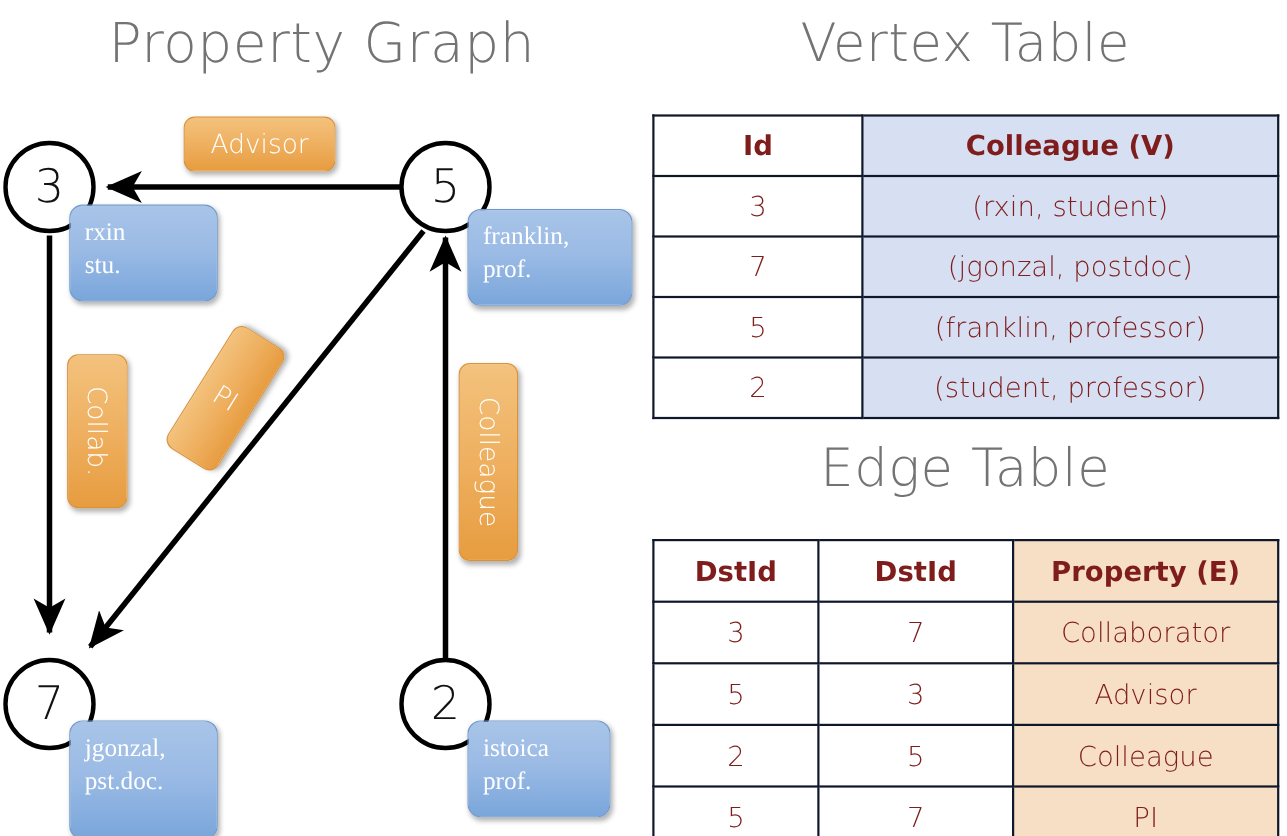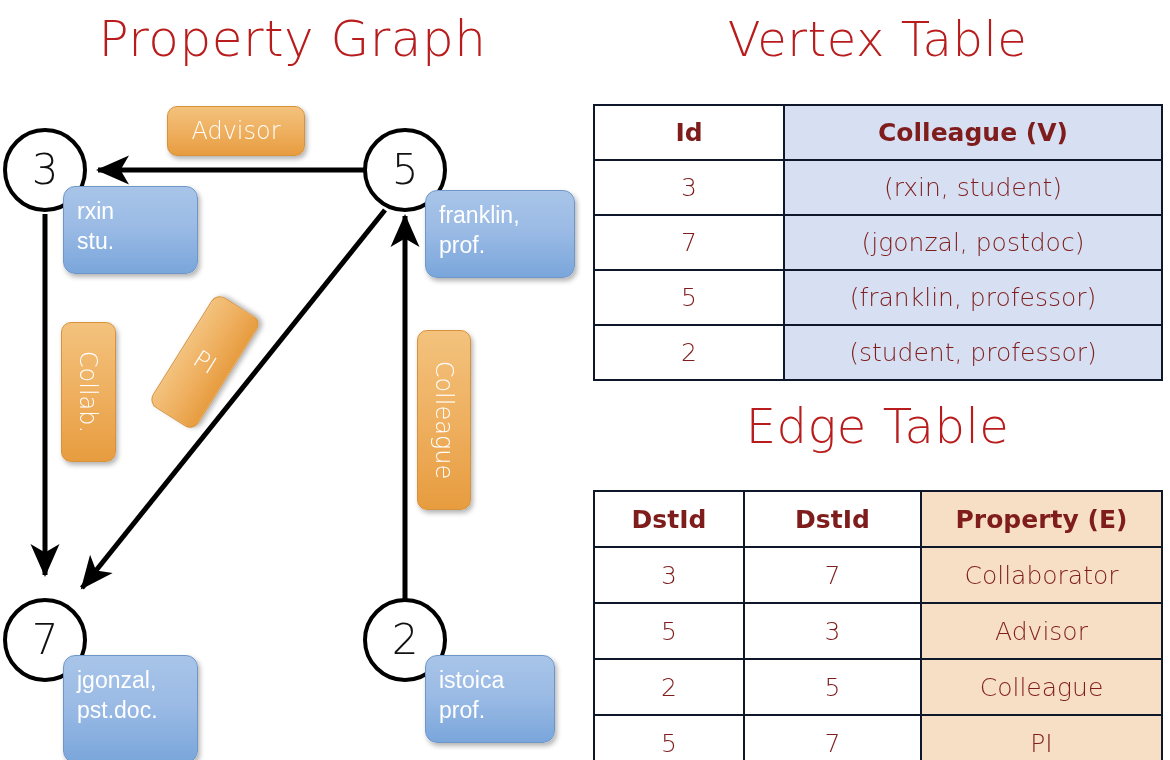--- a/index.html
+++ b/index.html
@@ -15,21 +15,21 @@
     font-family: "Liberation Sans", sans-serif;
     color: #000000;
     -webkit-font-smoothing: antialiased;
   }
 
   
   .slide-title {
     position: absolute;
     font-family: "DejaVu Sans", sans-serif;
     font-weight: 300;
-    color: #b91c1c;
+    color: #737373;
     white-space: nowrap;
     letter-spacing: 0.5px;
   }
   #title-property-graph {
     left: 0; top: 8px;
     width: 585px;
     text-align: center;
     font-size: 50px;
     line-height: 62px;
   }
@@ -83,21 +83,21 @@
   }
 
   
   .prop-box {
     position: absolute;
     border-radius: 12px;
     background: linear-gradient(to bottom, #a8c4e8 0%, #9bbbe5 45%, #7aa6db 100%);
     border: 1px solid #6e96c9;
     box-shadow: 2px 3px 5px rgba(0,0,0,0.30);
     color: #ffffff;
-    font-family: Liberation Sans, sans-serif;
+    font-family: Liberation Serif, serif;
     font-weight: 300;
     font-size: 23px;
     line-height: 30px;
     padding: 9px 0 9px 13px;
     box-sizing: border-box;
     z-index: 8;
     white-space: pre-line;
   }
 
   

